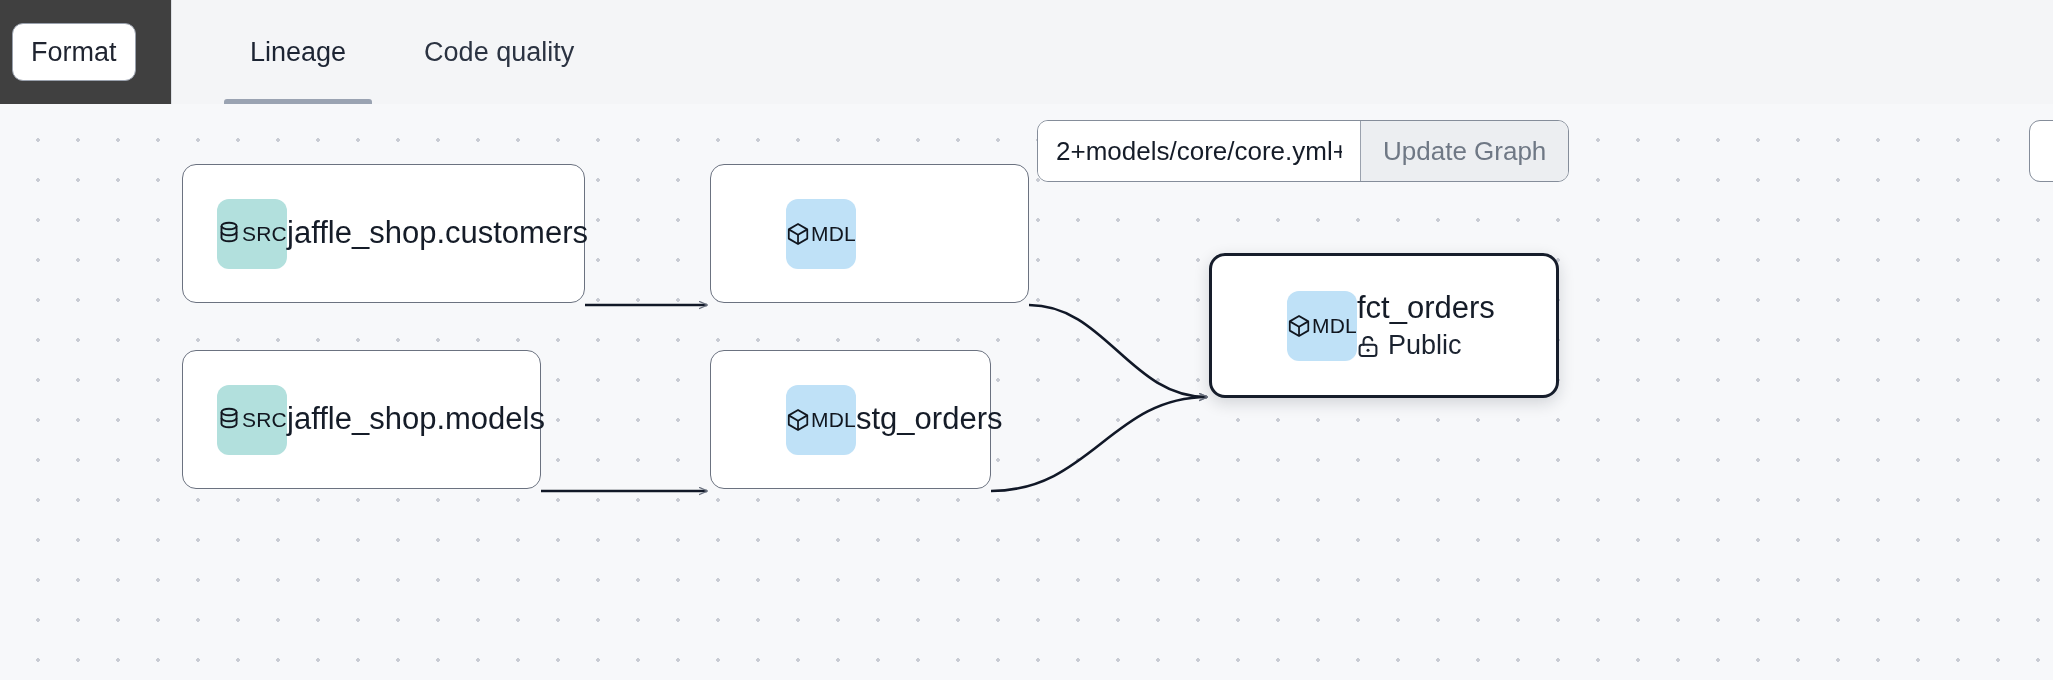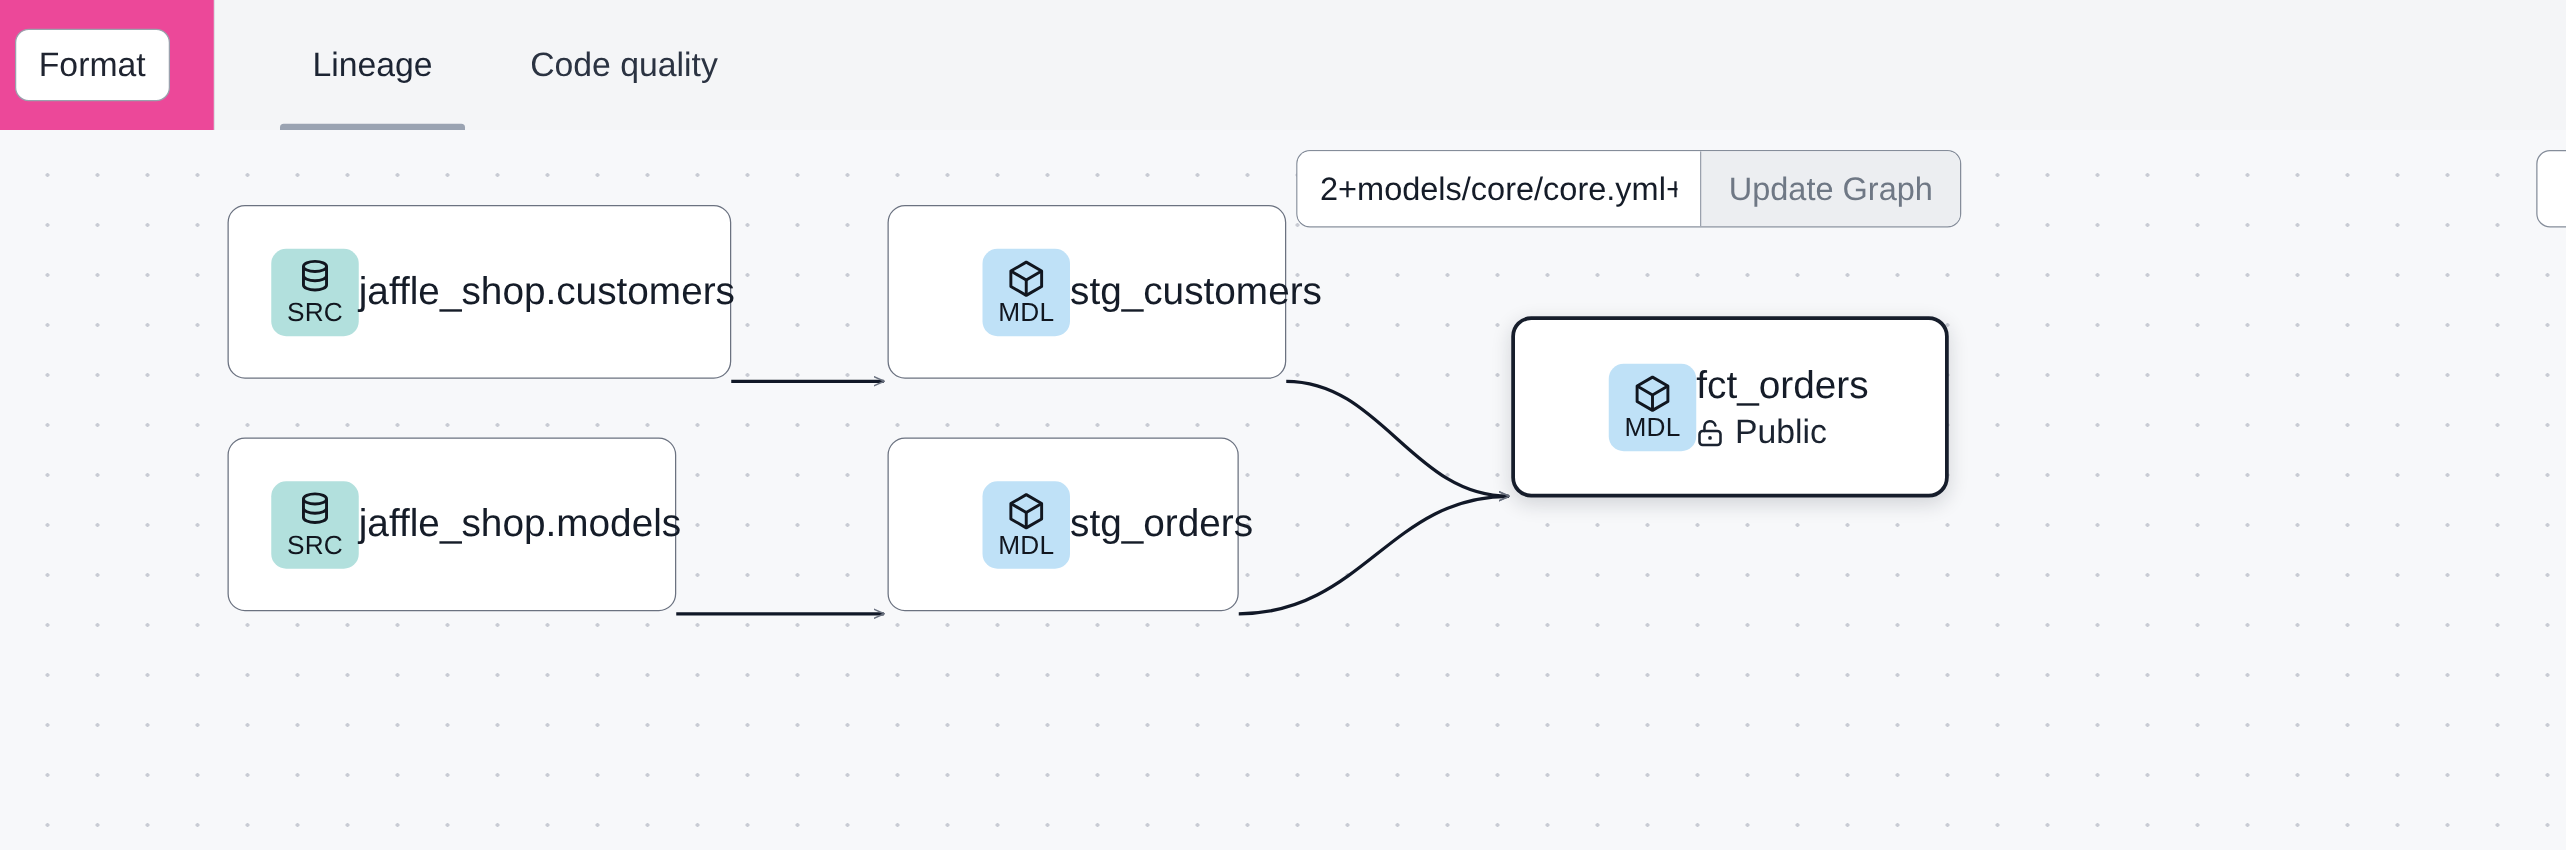--- a/index.html
+++ b/index.html
@@ -15,21 +15,21 @@
   .header {
     position: absolute; left: 0; top: 0;
     width: 2053px; height: 104px;
     background: #f4f5f7;
     display: flex; align-items: center;
   }
   .header-left {
     width: 172px; height: 104px;
     display: flex; align-items: center; padding-left: 12px;
     border-right: 1.5px solid #dcdfe4;
-    background: #ec4899;
+    background: #404040;
   }
   .format-button {
     display: inline-flex; align-items: center; justify-content: center;
     height: 58px; padding: 0 18px;
     background: #ffffff;
     border: 1.6px solid #9aa1ad;
     border-radius: 11px;
     font-size: 27px; color: #1f2430;
     cursor: pointer;
     white-space: nowrap;
@@ -77,21 +77,21 @@
   }
   .node.selected {
     border: 3.4px solid #161d2b;
     box-shadow: 0 5px 16px rgba(20,26,40,0.16);
     border-radius: 16px;
   }
   .badge {
     flex: 0 0 auto;
     width: 70px; height: 70px;
     border-radius: 12px;
-    display: flex; flex-direction: column;
+    display: flex; flex-direction: row;
     align-items: center; justify-content: center;
     gap: 1px;
   }
   .badge.src { background: #b2e0dd; }
   .badge.mdl { background: #bfe1f7; margin-left: 41px; }
   .badge svg { display: block; }
   .badge-text {
     font-size: 21px; line-height: 1;
     color: #11161f; letter-spacing: .2px;
   }
@@ -199,23 +199,20 @@
     </div>
 
     <div class="node" style="left:710px; top:60px; width:319px; height:139px;">
       <div class="badge mdl">
         <svg width="32" height="32" viewBox="0 0 26 26" fill="none">
           <path d="M13 2.2 23 8v10l-10 5.8L3 18V8z" stroke="#11161f" stroke-width="1.9" stroke-linejoin="round"></path>
           <path d="M3 8l10 5.8L23 8" stroke="#11161f" stroke-width="1.9" stroke-linejoin="round" fill="none"></path>
           <path d="M13 13.8v10" stroke="#11161f" stroke-width="1.9" fill="none"></path>
         </svg>
         <span class="badge-text">MDL</span>
-      </div>
-      <div class="node-body">
-        <div class="node-title">stg_customers</div>
       </div>
     </div>
 
     <div class="node" style="left:710px; top:246px; width:281px; height:139px;">
       <div class="badge mdl">
         <svg width="32" height="32" viewBox="0 0 26 26" fill="none">
           <path d="M13 2.2 23 8v10l-10 5.8L3 18V8z" stroke="#11161f" stroke-width="1.9" stroke-linejoin="round"></path>
           <path d="M3 8l10 5.8L23 8" stroke="#11161f" stroke-width="1.9" stroke-linejoin="round" fill="none"></path>
           <path d="M13 13.8v10" stroke="#11161f" stroke-width="1.9" fill="none"></path>
         </svg>

